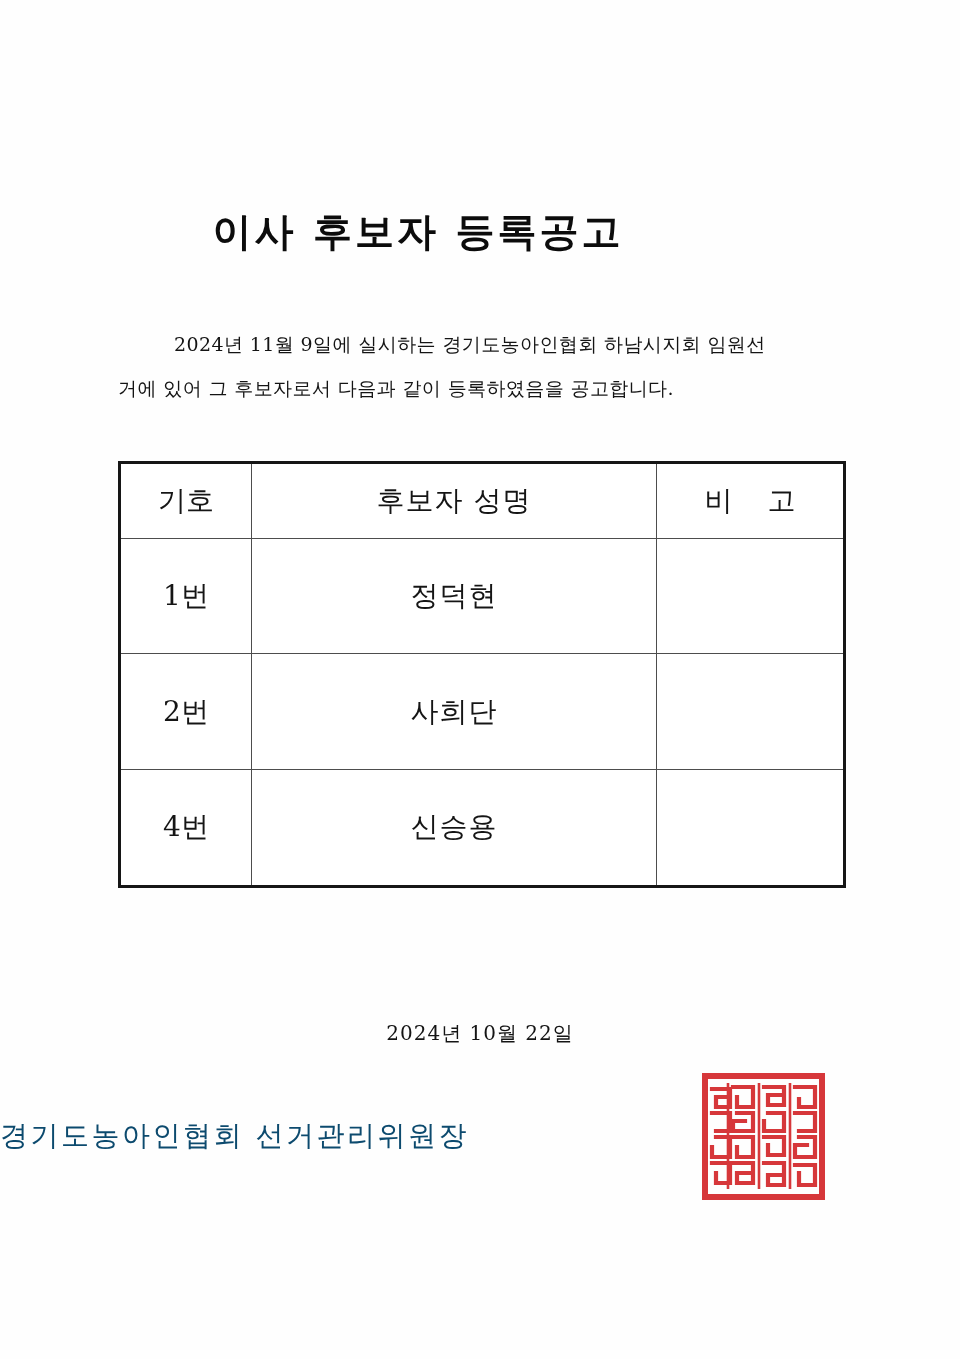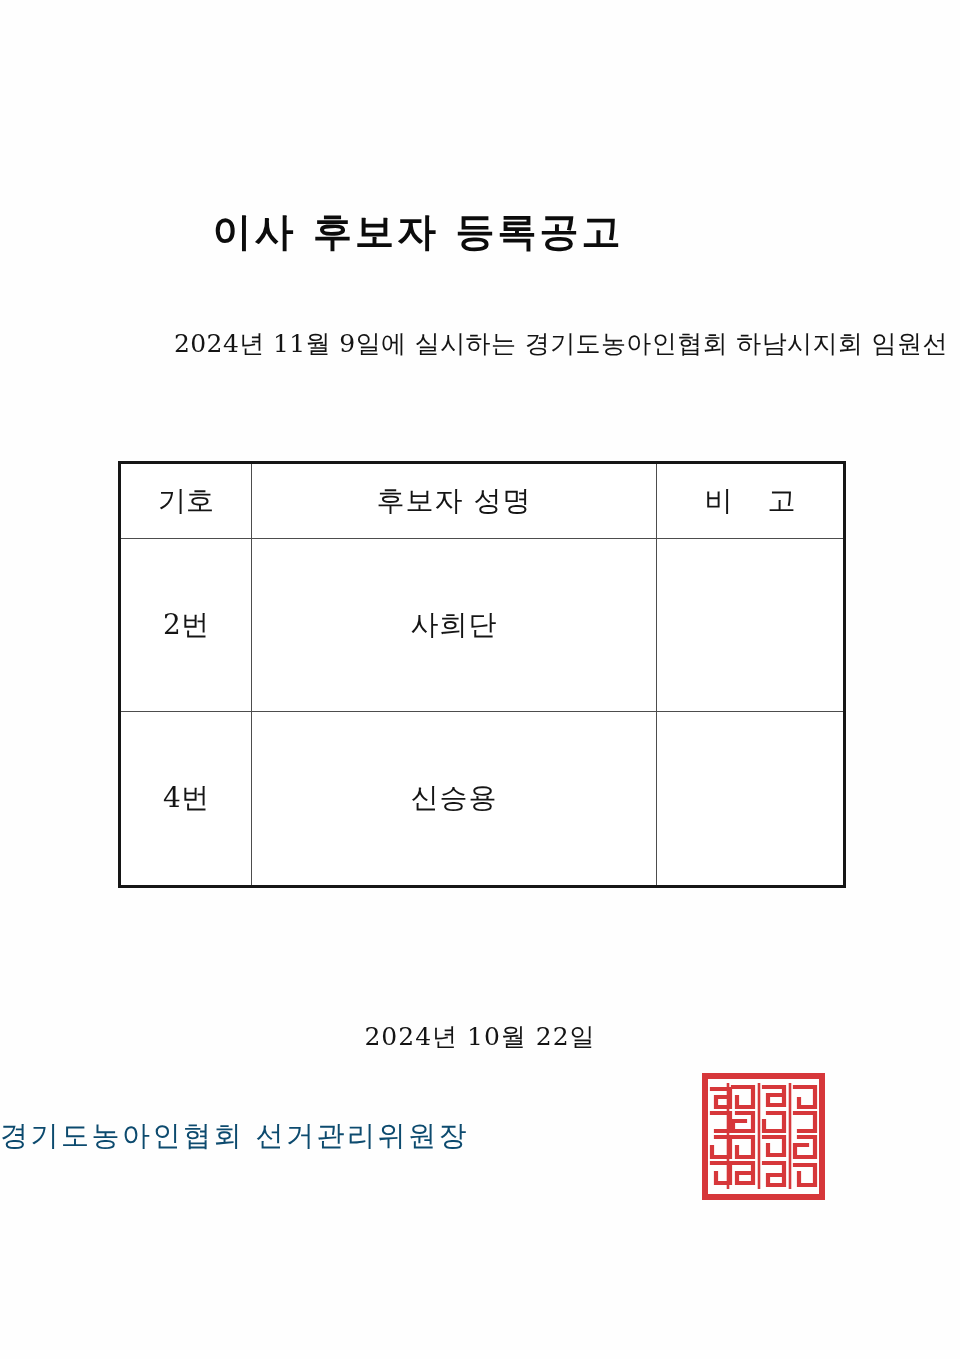--- a/index.html
+++ b/index.html
@@ -35,21 +35,21 @@
     color: #0c0c0c;
     font-family: "DejaVu Serif", "Liberation Serif", serif;
   }
 
   
   .body-block {
     position: absolute;
     top: 322px;
     left: 118px;
     width: 726px;
-    font-size: 25px;
+    font-size: 19px;
     line-height: 44px;
     color: #141414;
     letter-spacing: 0.4px;
   }
   .body-line {
     white-space: nowrap;
     display: block;
   }
   .body-line.first {
     padding-left: 56px;
@@ -102,21 +102,21 @@
   }
   .cell-note { }
 
   
   .doc-date {
     position: absolute;
     top: 1020px;
     left: 0;
     width: 960px;
     text-align: center;
-    font-size: 25px;
+    font-size: 20px;
     letter-spacing: 1px;
     color: #141414;
   }
 
   
   .signature-row {
     position: absolute;
     top: 1117px;
     left: 0;
     width: 960px;
@@ -139,36 +139,42 @@
 </style>
 </head>
 <body>
 
 <div class="page">
 
   <div class="doc-title">이사 후보자 등록공고</div>
 
   <div class="body-block">
     <span class="body-line first">2024년  11월  9일에  실시하는  경기도농아인협회  하남시지회  임원선</span>
+    <span class="body-line">거에 있어 그 후보자로서 다음과 같이 등록하였음을 공고합니다.</span>
   </div>
 
   <table class="cand-table">
     <colgroup>
       <col class="col-no">
       <col class="col-name">
       <col class="col-note">
     </colgroup>
     <thead>
       <tr>
         <th>기호</th>
         <th class="th-name">후보자 성명</th>
         <th class="th-note">비 고</th>
       </tr>
     </thead>
     <tbody>
+      <tr>
+        <td class="cell-no">1번</td>
+        <td class="cell-name">정덕현</td>
+        <td class="cell-note"></td>
+      </tr>
       <tr>
         <td class="cell-no">2번</td>
         <td class="cell-name">사희단</td>
         <td class="cell-note"></td>
       </tr>
       <tr>
         <td class="cell-no">4번</td>
         <td class="cell-name">신승용</td>
         <td class="cell-note"></td>
       </tr>

